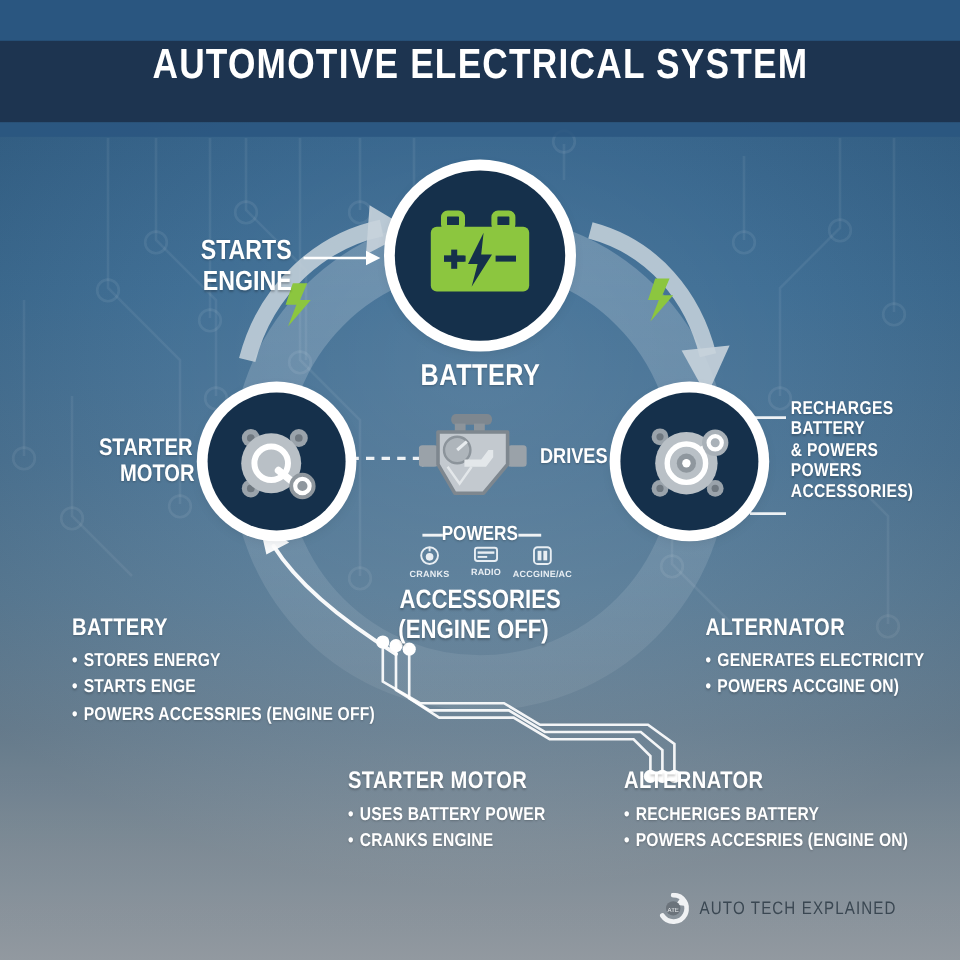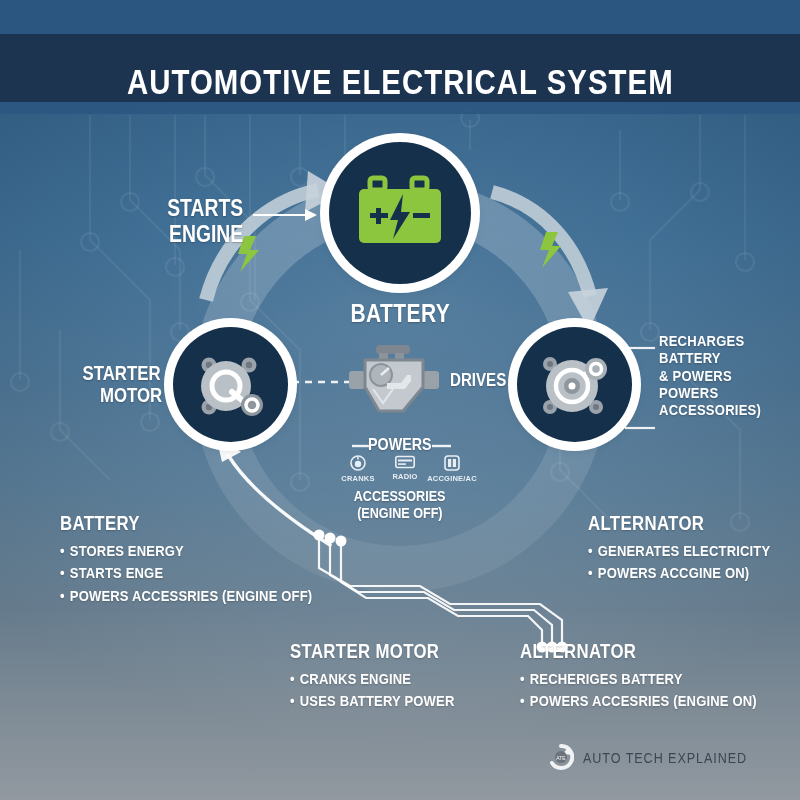--- a/index.html
+++ b/index.html
@@ -29,21 +29,21 @@
     background:radial-gradient(ellipse 70% 55% at 50% 38%,
       rgba(255,255,255,.10) 0%, rgba(255,255,255,.03) 45%, rgba(0,0,0,.10) 100%);
   }
   .bg-circuit{position:absolute;inset:0;opacity:.5;}
 
   
   .topstrip{position:absolute;left:0;top:0;width:800px;height:34px;background:#2a5680;}
   .header-bar{
     position:absolute;left:0;top:34px;width:800px;height:68px;
     background:#1d3450;
-    display:flex;align-items:flex-end;justify-content:center;
+    display:flex;align-items:flex-start;justify-content:center;
   }
   .header-title{
     color:#ffffff;
     font-size:35px;
     font-weight:bold;
     letter-spacing:1.2px;
     transform:scaleX(.82);
     white-space:nowrap;
     text-align:center;
   }
@@ -328,21 +328,21 @@
     <div class="acc">
       <svg width="16" height="16" viewBox="0 0 16 16">
         <rect x="1" y="1" width="14" height="14" rx="3" fill="none" stroke="#e8eef3" stroke-width="1.6"></rect>
         <rect x="4" y="4" width="8" height="8" fill="#e8eef3"></rect>
         <rect x="7.2" y="3" width="1.6" height="10" fill="#5b7e99"></rect>
       </svg>
       <span class="cap">ACCGINE/AC</span>
     </div>
   </div>
 
-  <div class="lbl" style="left:320px;top:488px;width:160px;text-align:center;font-size:15px;">
+  <div class="lbl" style="left:320px;top:488px;width:160px;font-size:22px;">
     <span class="cond">ACCESSORIES</span><br>
     <span class="cond">(ENGINE OFF)</span>
   </div>
 
   <div class="info" style="left:60px;top:512px;">
     <h4><span class="cond-l">BATTERY</span></h4>
     <ul>
       <li><span class="cond-l"><span class="dot">•</span><span>STORES ENERGY</span></span></li>
       <li><span class="cond-l"><span class="dot">•</span><span>STARTS ENGE</span></span></li>
       <li><span class="cond-l"><span class="dot">•</span><span>POWERS ACCESSRIES (ENGINE OFF)</span></span></li>
@@ -353,22 +353,22 @@
     <h4><span class="cond-l">ALTERNATOR</span></h4>
     <ul>
       <li><span class="cond-l"><span class="dot">•</span><span>GENERATES ELECTRICITY</span></span></li>
       <li><span class="cond-l"><span class="dot">•</span><span>POWERS ACCGINE ON)</span></span></li>
     </ul>
   </div>
 
   <div class="info" style="left:290px;top:640px;">
     <h4><span class="cond-l">STARTER MOTOR</span></h4>
     <ul>
+      <li><span class="cond-l"><span class="dot">•</span><span>USES BATTERY POWER</span></span></li>
       <li><span class="cond-l"><span class="dot">•</span><span>CRANKS ENGINE</span></span></li>
-      <li><span class="cond-l"><span class="dot">•</span><span>USES BATTERY POWER</span></span></li>
     </ul>
   </div>
 
   <div class="info" style="left:520px;top:640px;">
     <h4><span class="cond-l">ALTERNATOR</span></h4>
     <ul>
       <li><span class="cond-l"><span class="dot">•</span><span>RECHERIGES BATTERY</span></span></li>
       <li><span class="cond-l"><span class="dot">•</span><span>POWERS ACCESRIES (ENGINE ON)</span></span></li>
     </ul>
   </div>

